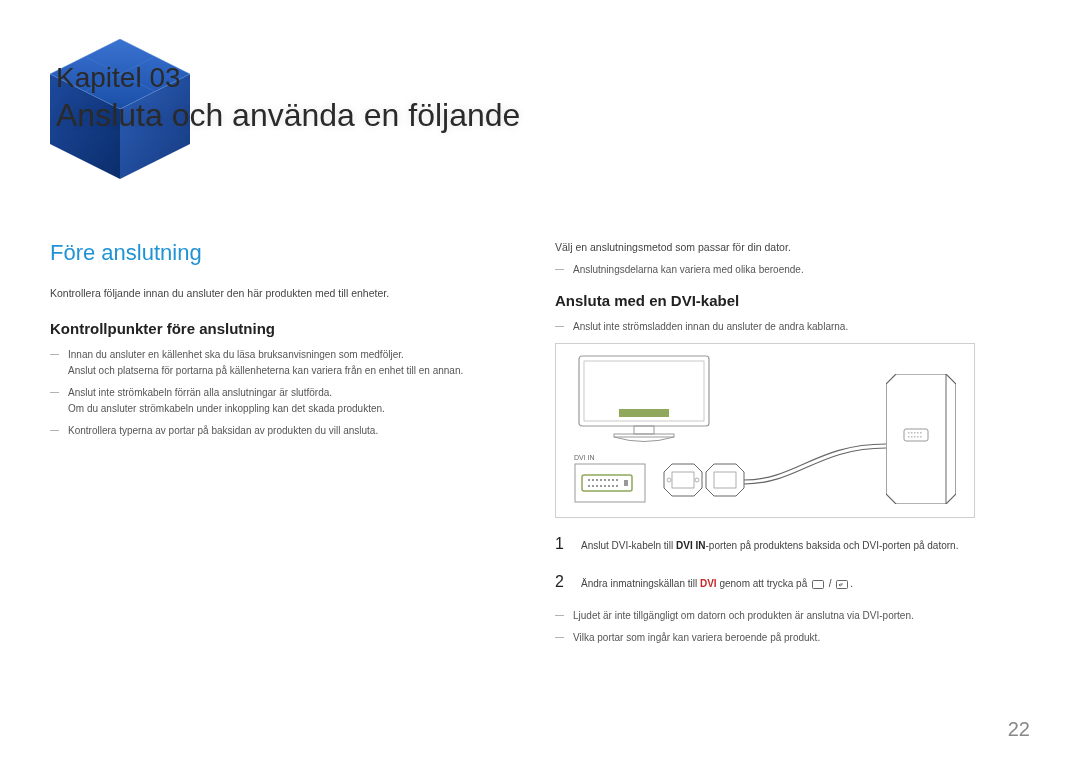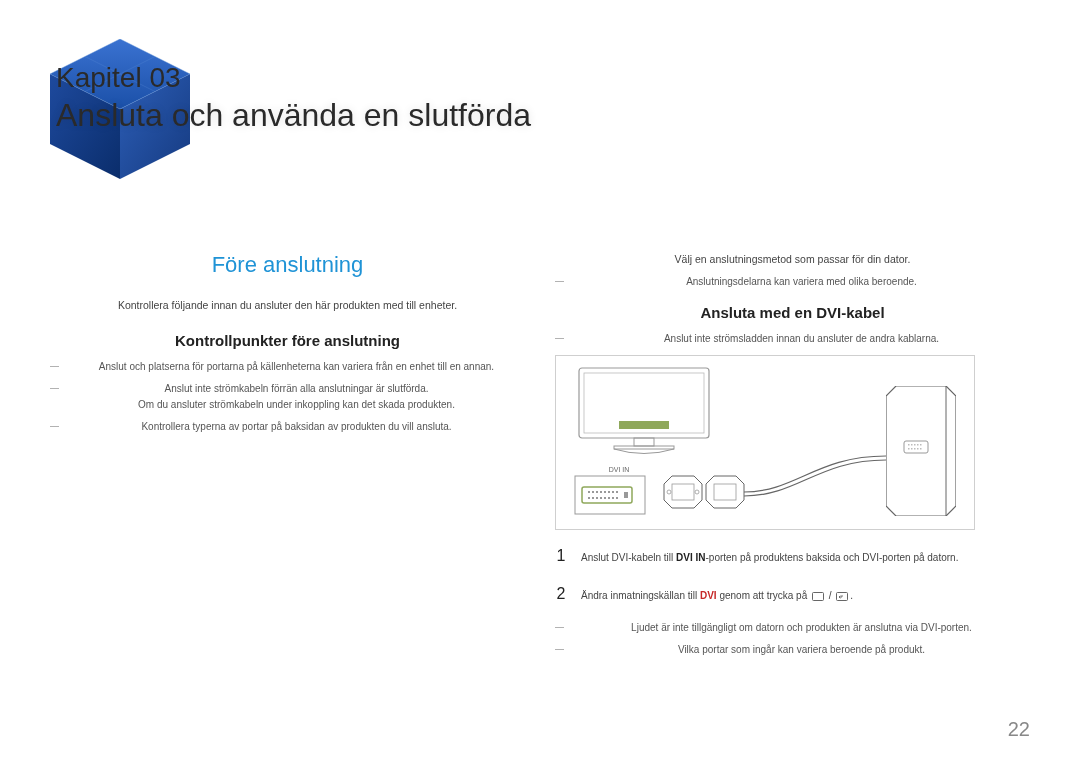--- a/index.html
+++ b/index.html
@@ -56,22 +56,21 @@
   .header-text .chapter-title { color: #ffffff; }
   
   .header-text-black .chapter-line,
   .header-text-black .chapter-title {
     color: #2a2a2a;
   }
 
   .columns {
     display: flex;
     gap: 30px;
-    margin-top: 58px;
-    text-align: center;
+    margin-top: 46px;
   }
   .col {
     flex: 1;
     min-width: 0;
   }
   h2.section {
     color: #1f93d6;
     font-size: 22px;
     font-weight: 500;
     margin-bottom: 20px;
@@ -206,32 +205,33 @@
         <polygon points="50,0 100,25 50,50 0,25" fill="url(#g3)"></polygon>
         <polygon points="0,25 50,50 50,100 0,75" fill="url(#g1)"></polygon>
         <polygon points="50,50 100,25 100,75 50,100" fill="url(#g2)"></polygon>
         <polygon points="50,0 100,25 50,50 0,25" fill="none" stroke="#5a8dd6" stroke-width="0.3"></polygon>
         <line x1="25" y1="12.5" x2="75" y2="37.5" stroke="#5a8dd6" stroke-width="0.2"></line>
         <line x1="75" y1="12.5" x2="25" y2="37.5" stroke="#5a8dd6" stroke-width="0.2"></line>
       </svg>
     </div>
     <div class="header-text header-text-black">
       <div class="chapter-line">Kapitel 03</div>
-      <div class="chapter-title">Ansluta och använda en slutförda</div>
+      <div class="chapter-title">Ansluta och använda en följande</div>
     </div>
   </div>
 
   <div class="columns">
 
     <div class="col">
       <h2 class="section">Före anslutning</h2>
       <p class="intro">Kontrollera följande innan du ansluter den här produkten med till enheter.</p>
       <h3 class="sub">Kontrollpunkter före anslutning</h3>
       <ul class="dash-list">
         <li>
+          <span>Innan du ansluter en källenhet ska du läsa bruksanvisningen som medföljer.</span>
           <span class="sub-note">Anslut och platserna för portarna på källenheterna kan variera från en enhet till en annan.</span>
         </li>
         <li>
           <span>Anslut inte strömkabeln förrän alla anslutningar är slutförda.</span>
           <span class="sub-note">Om du ansluter strömkabeln under inkoppling kan det skada produkten.</span>
         </li>
         <li>
           <span>Kontrollera typerna av portar på baksidan av produkten du vill ansluta.</span>
         </li>
       </ul>

